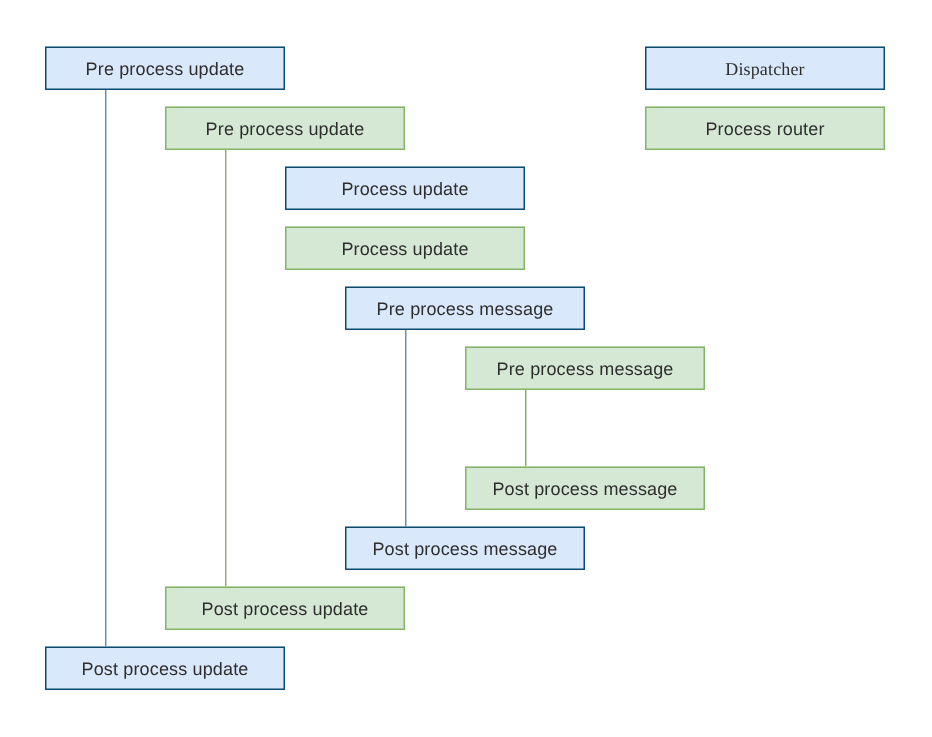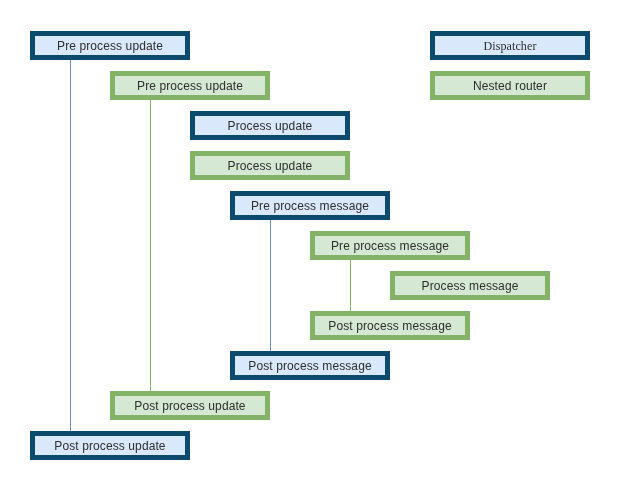--- a/index.html
+++ b/index.html
@@ -16,21 +16,21 @@
   #canvas {
     position: relative;
     width: 621px;
     height: 491px;
   }
   .node {
     position: absolute;
     box-sizing: border-box;
     width: 160px;
     height: 29px;
-    border: 5px solid #0c4a6e;
+    border: 1px solid #0c4a6e;
     background: #dae8fc;
     display: flex;
     align-items: center;
     justify-content: center;
     font-size: 12px;
     line-height: 1;
     color: #2e2e2e;
     white-space: nowrap;
     letter-spacing: 0.1px;
   }
@@ -56,22 +56,21 @@
   <div class="edge green" style="left:150px; top:100px; height:291px;"></div>
   <div class="edge" style="left:270px; top:220px; height:131px;"></div>
   <div class="edge green" style="left:350px; top:260px; height:51px;"></div>
 
   <div class="node" style="left:30px;  top:31px;">Pre process update</div>
   <div class="node green" style="left:110px; top:71px;">Pre process update</div>
   <div class="node" style="left:190px; top:111px;">Process update</div>
   <div class="node green" style="left:190px; top:151px;">Process update</div>
   <div class="node" style="left:230px; top:191px;">Pre process message</div>
   <div class="node green" style="left:310px; top:231px;">Pre process message</div>
-  <div class="node green" style="left:390px; top:271px;">Process message</div>
   <div class="node green" style="left:310px; top:311px;">Post process message</div>
   <div class="node" style="left:230px; top:351px;">Post process message</div>
   <div class="node green" style="left:110px; top:391px;">Post process update</div>
   <div class="node" style="left:30px;  top:431px;">Post process update</div>
 
   <div class="node" style="left:430px; top:31px;font-family:Liberation Serif, serif;">Dispatcher</div>
-  <div class="node green" style="left:430px; top:71px;">Nested router</div>
+  <div class="node green" style="left:430px; top:71px;">Process router</div>
 
 </div>
 
 </body></html>

